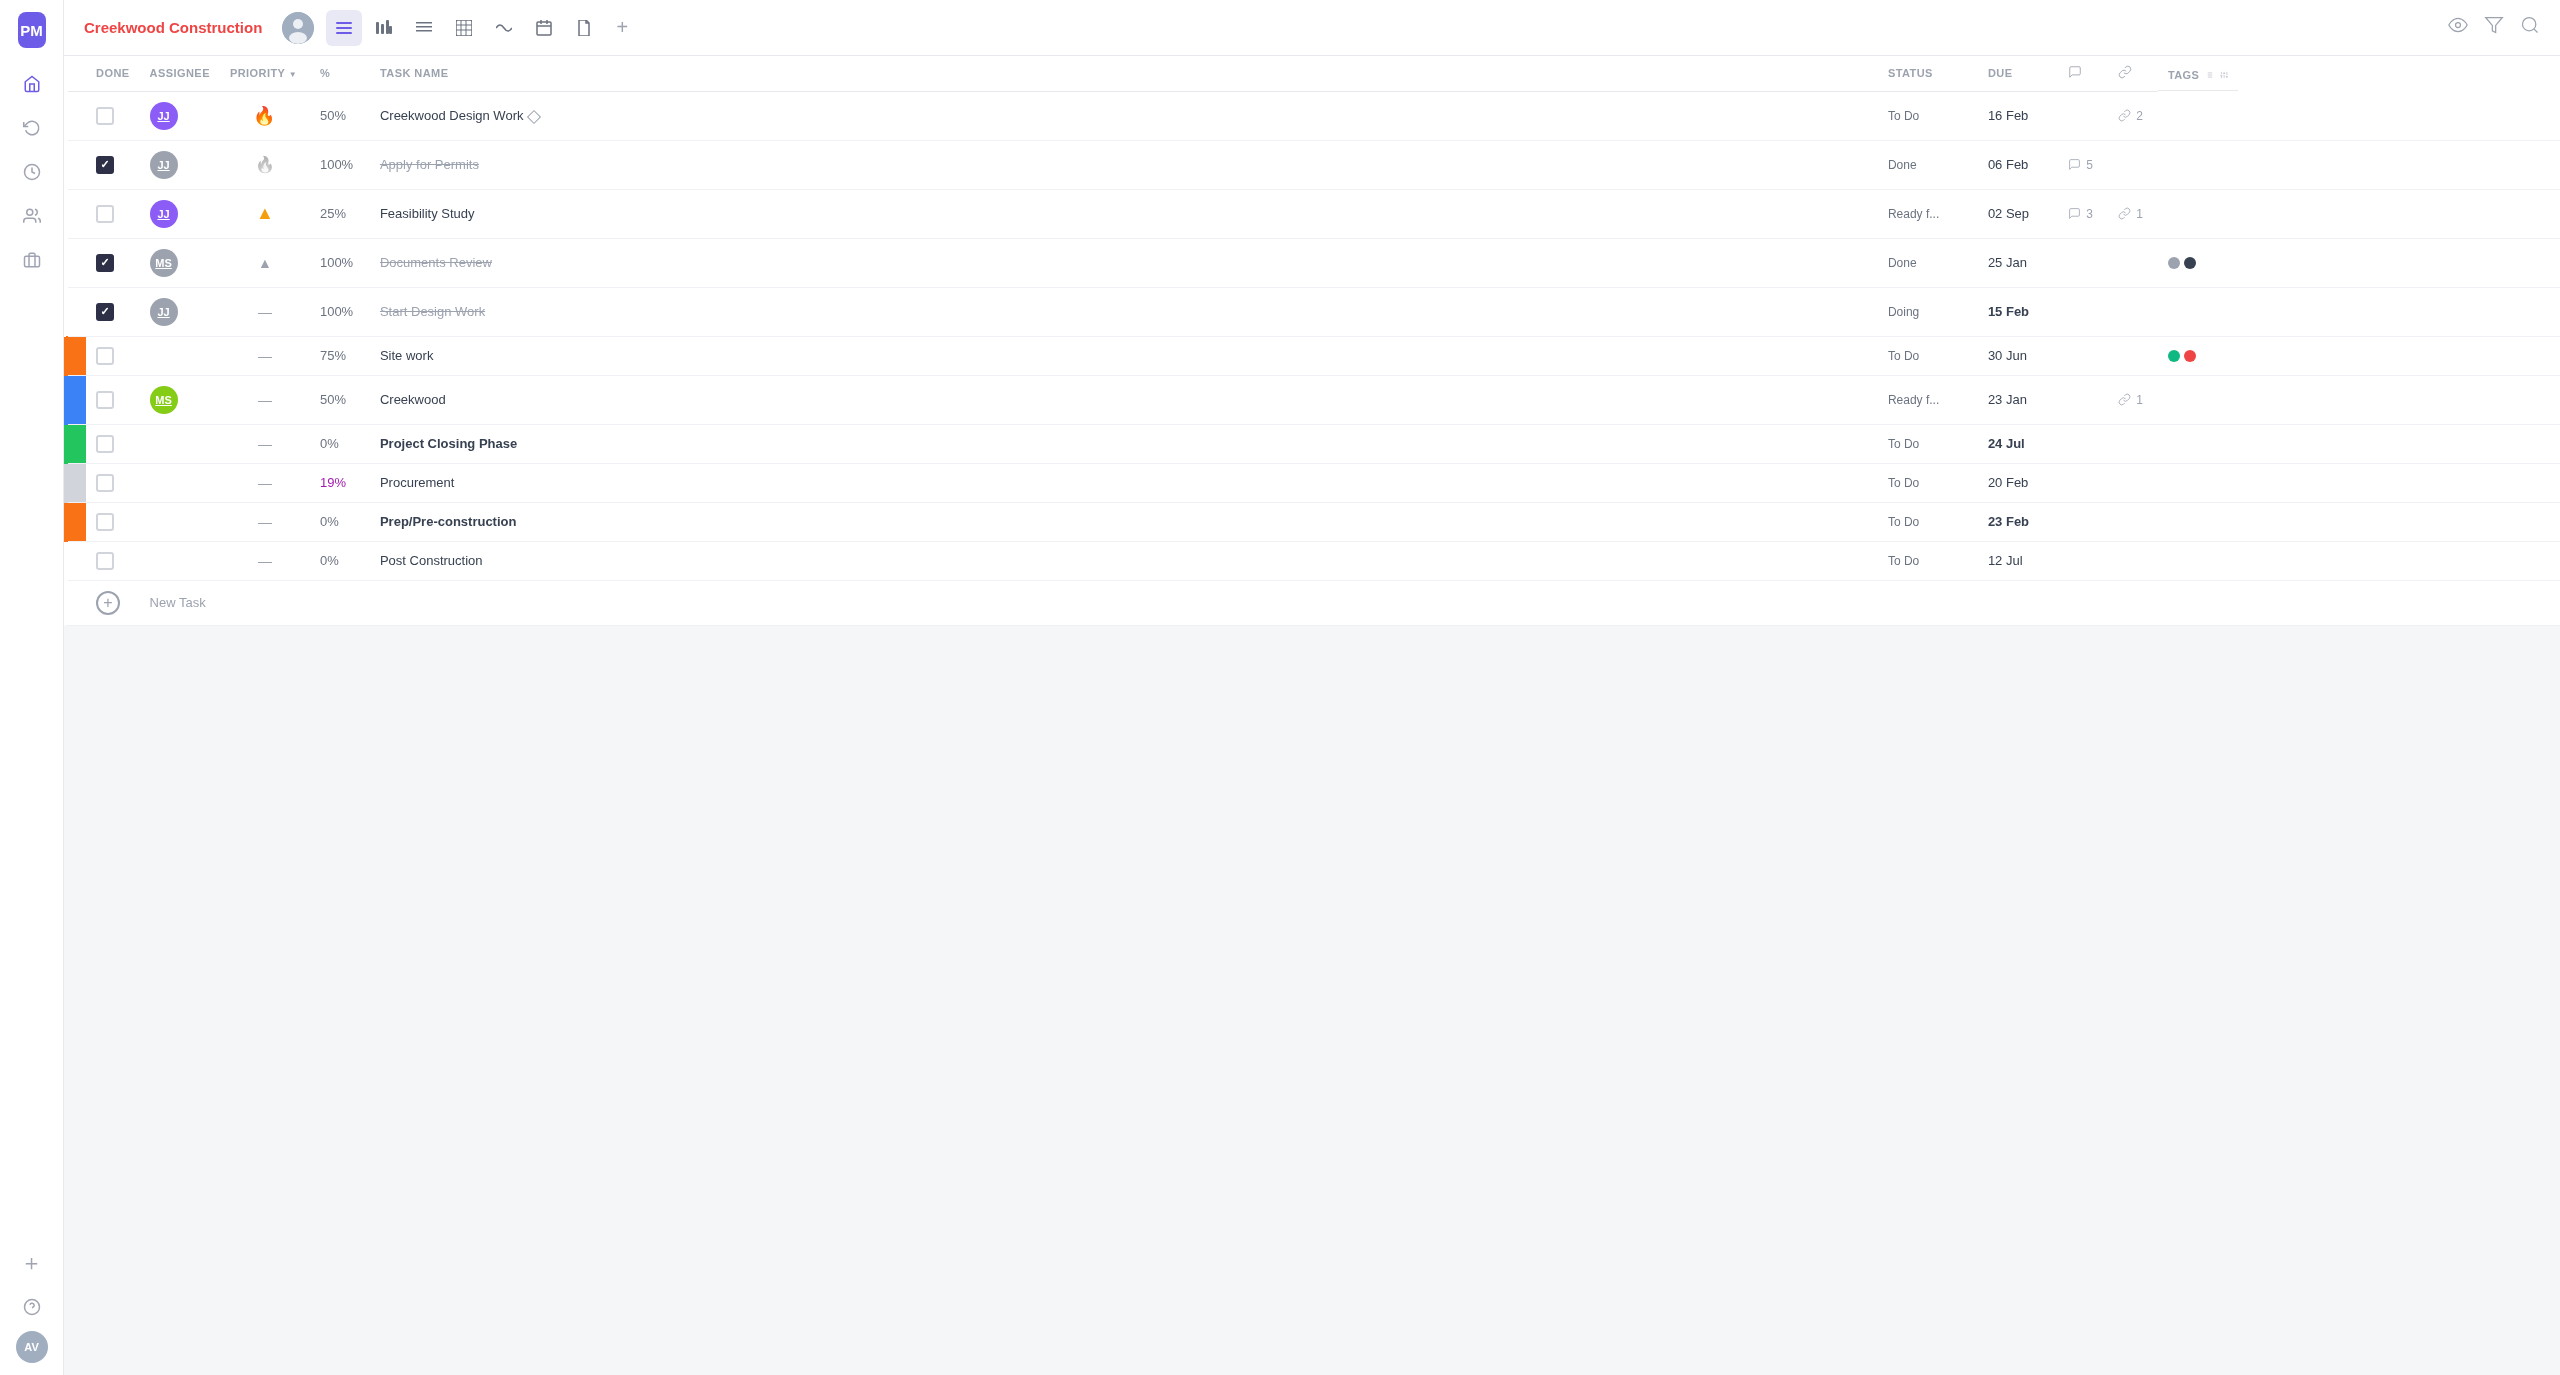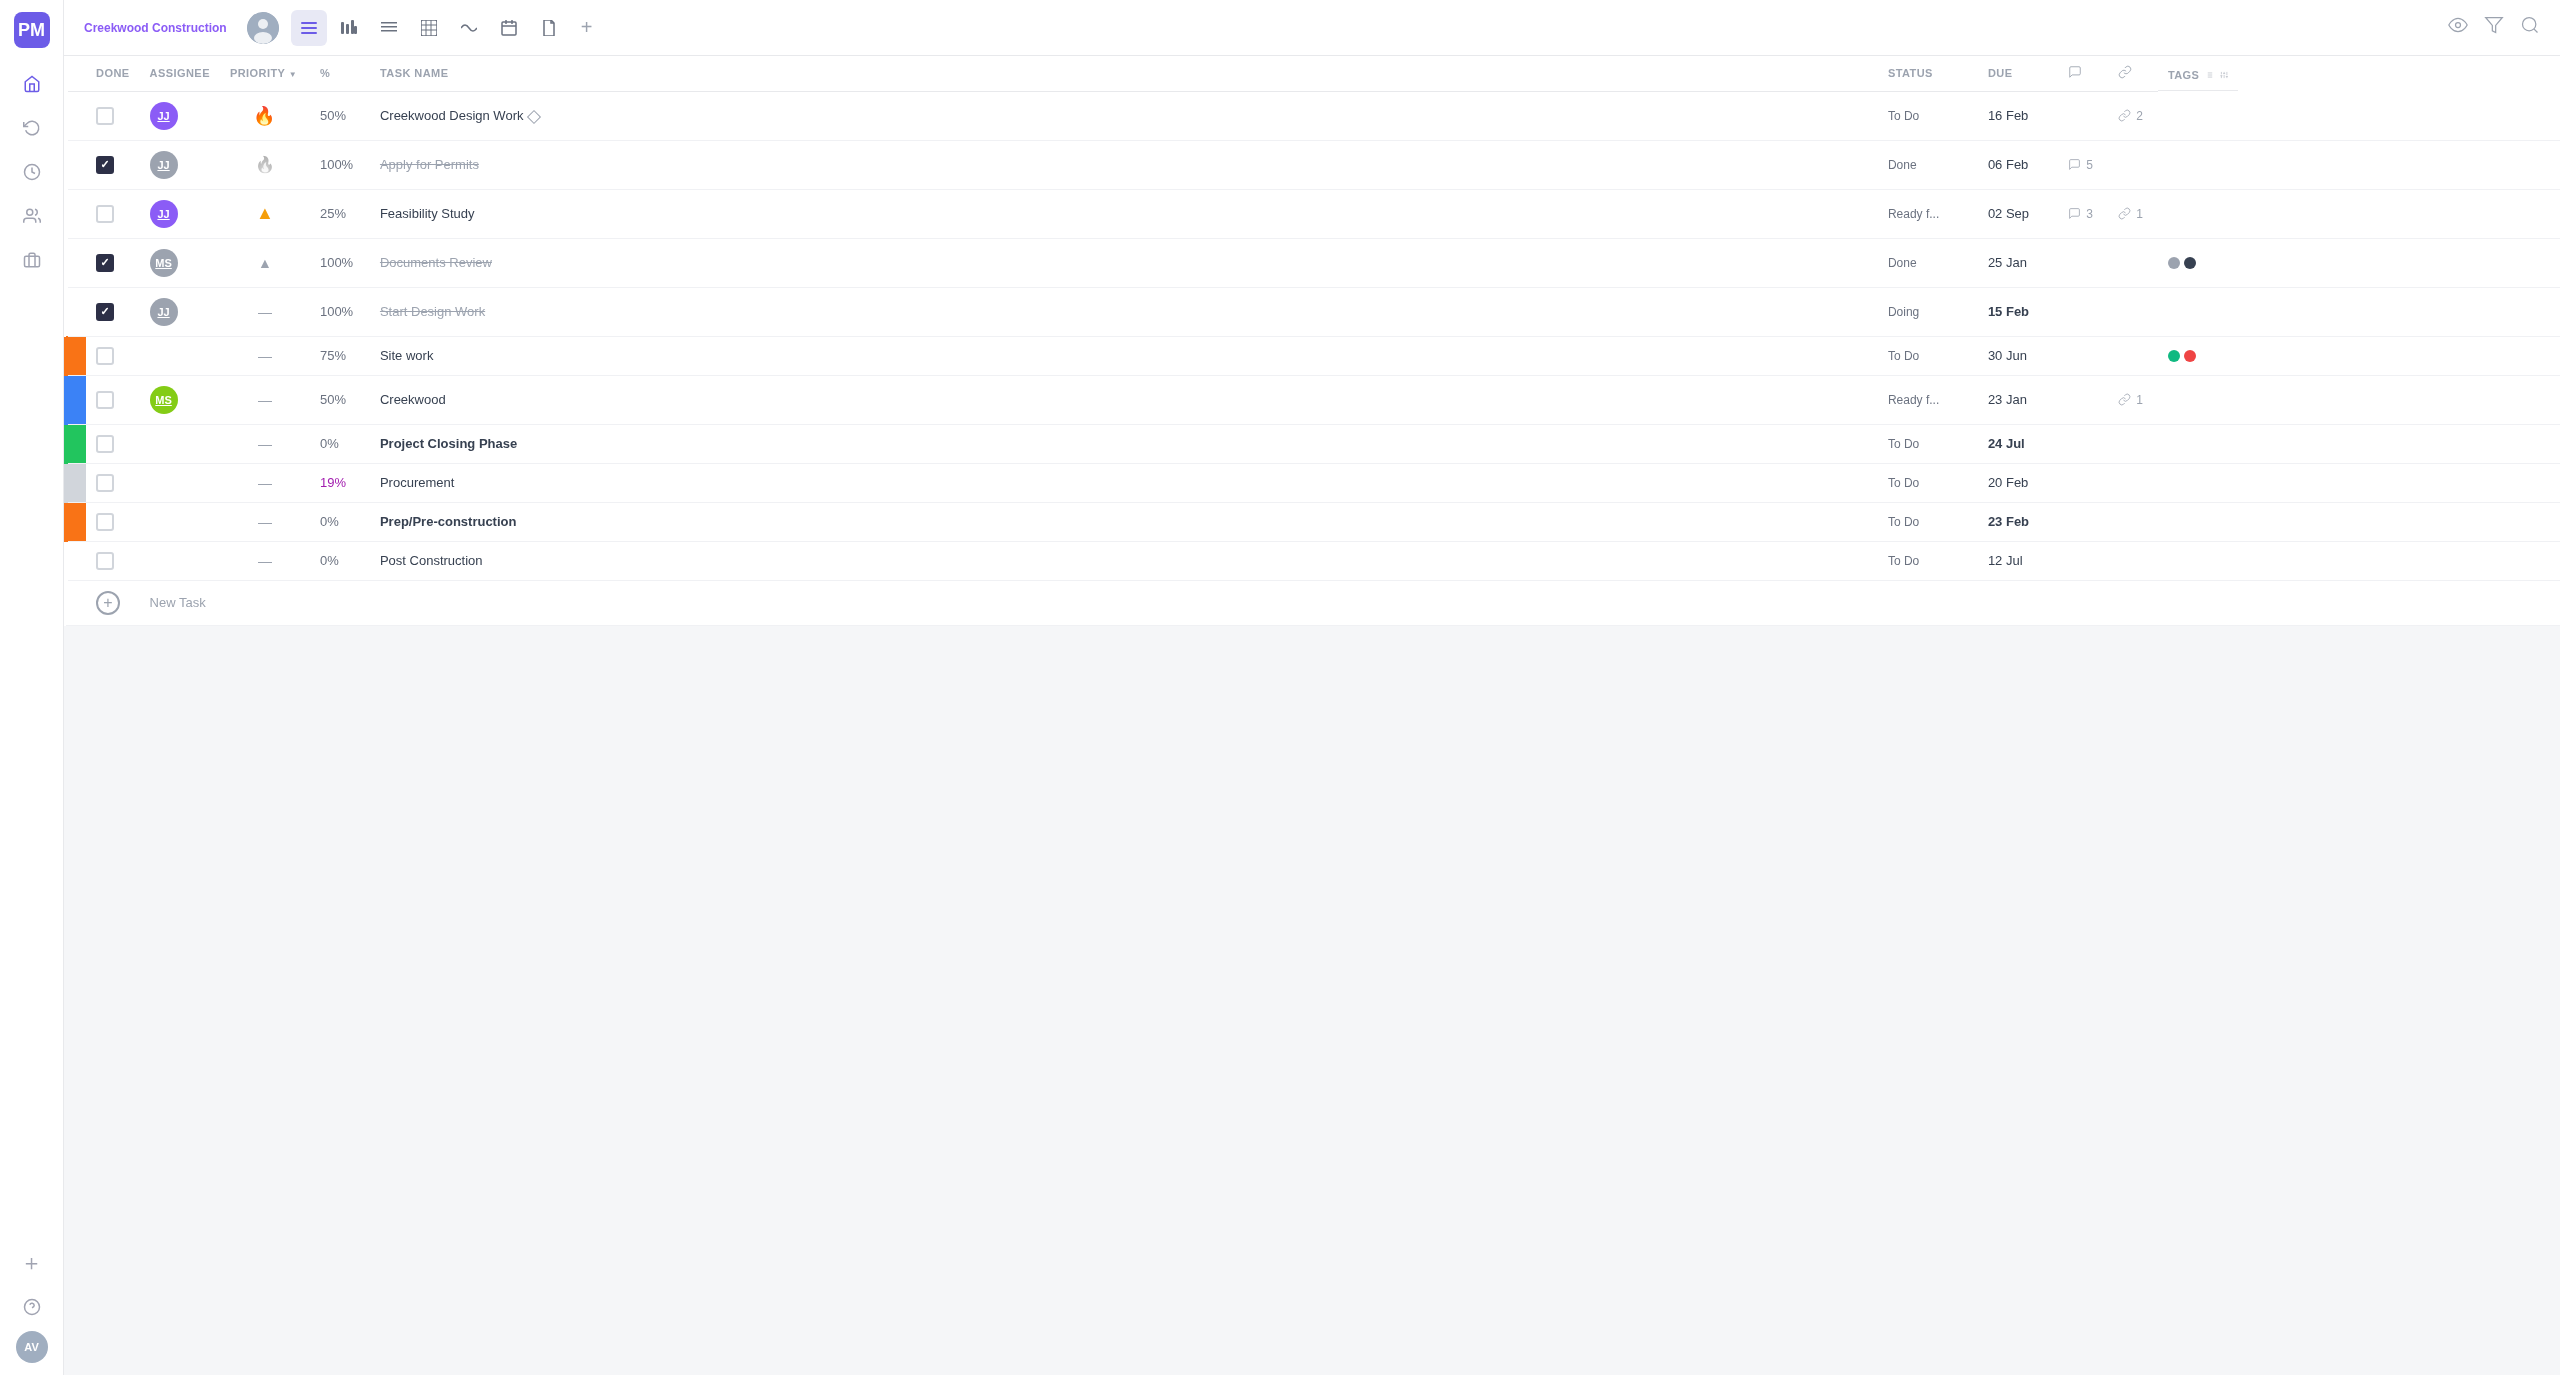--- a/index.html
+++ b/index.html
@@ -11,25 +11,25 @@
       background: #fff;
       border-right: 1px solid #e8e9ec;
       display: flex;
       flex-direction: column;
       align-items: center;
       padding: 12px 0;
       gap: 4px;
       flex-shrink: 0;
     }
     .sidebar-logo {
-      width: 36px; height: 36px;
+      width: 28px; height: 36px;
       background: #6c5ce7;
       border-radius: 8px;
       display: flex; align-items: center; justify-content: center;
-      color: white; font-weight: bold; font-size: 18px;
+      color: white; font-weight: bold; font-size: 15px;
       margin-bottom: 12px;
     }
     .sidebar-icon {
       width: 40px; height: 40px;
       display: flex; align-items: center; justify-content: center;
       border-radius: 8px;
       cursor: pointer;
       color: #a0a3b1;
       font-size: 18px;
     }
@@ -65,23 +65,23 @@
       background: #fff;
       border-bottom: 1px solid #e8e9ec;
       display: flex;
       align-items: center;
       padding: 0 20px;
       height: 56px;
       gap: 12px;
       flex-shrink: 0;
     }
     .header-title {
-      font-size: 12px;
+      font-size: 15px;
       font-weight: 600;
-      color: #8b5cf6;
+      color: #ef4444;
       flex: 0 0 auto;
       margin-right: 8px;
     }
     .header-avatar {
       width: 32px; height: 32px;
       border-radius: 50%;
       background: #a0aec0;
       overflow: hidden;
       display: flex; align-items: center; justify-content: center;
       color: white; font-size: 11px; font-weight: 600;

